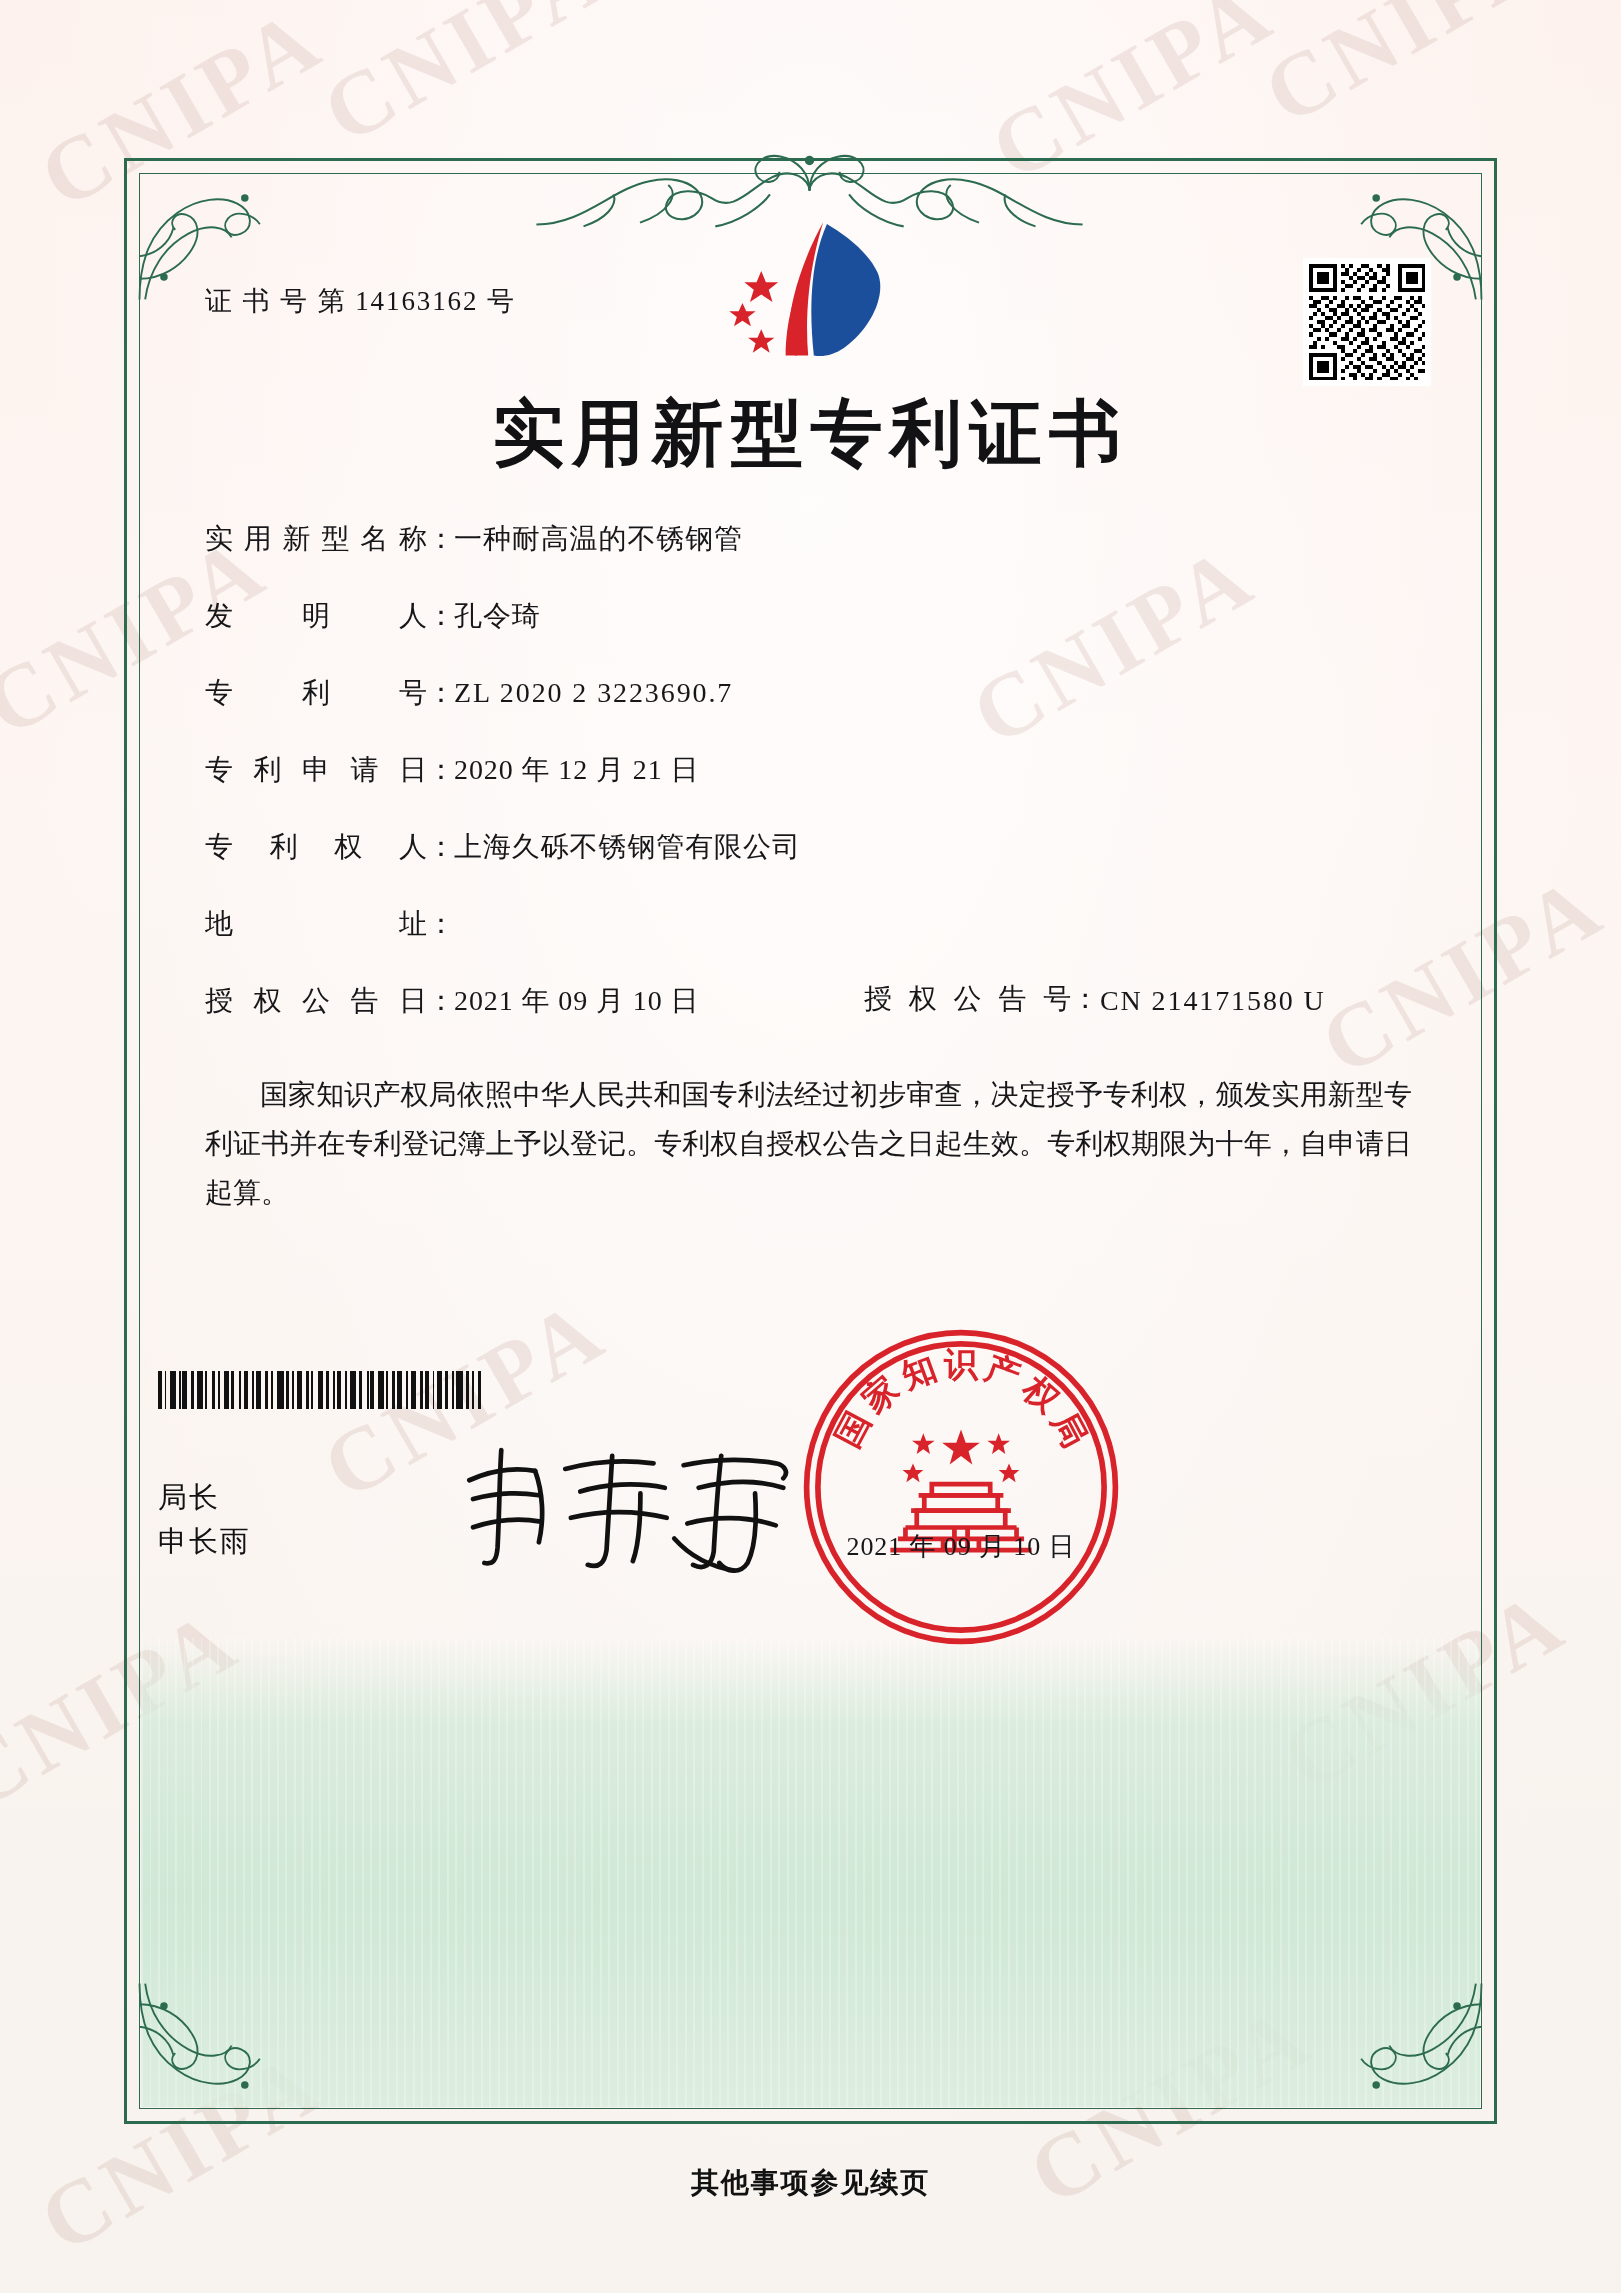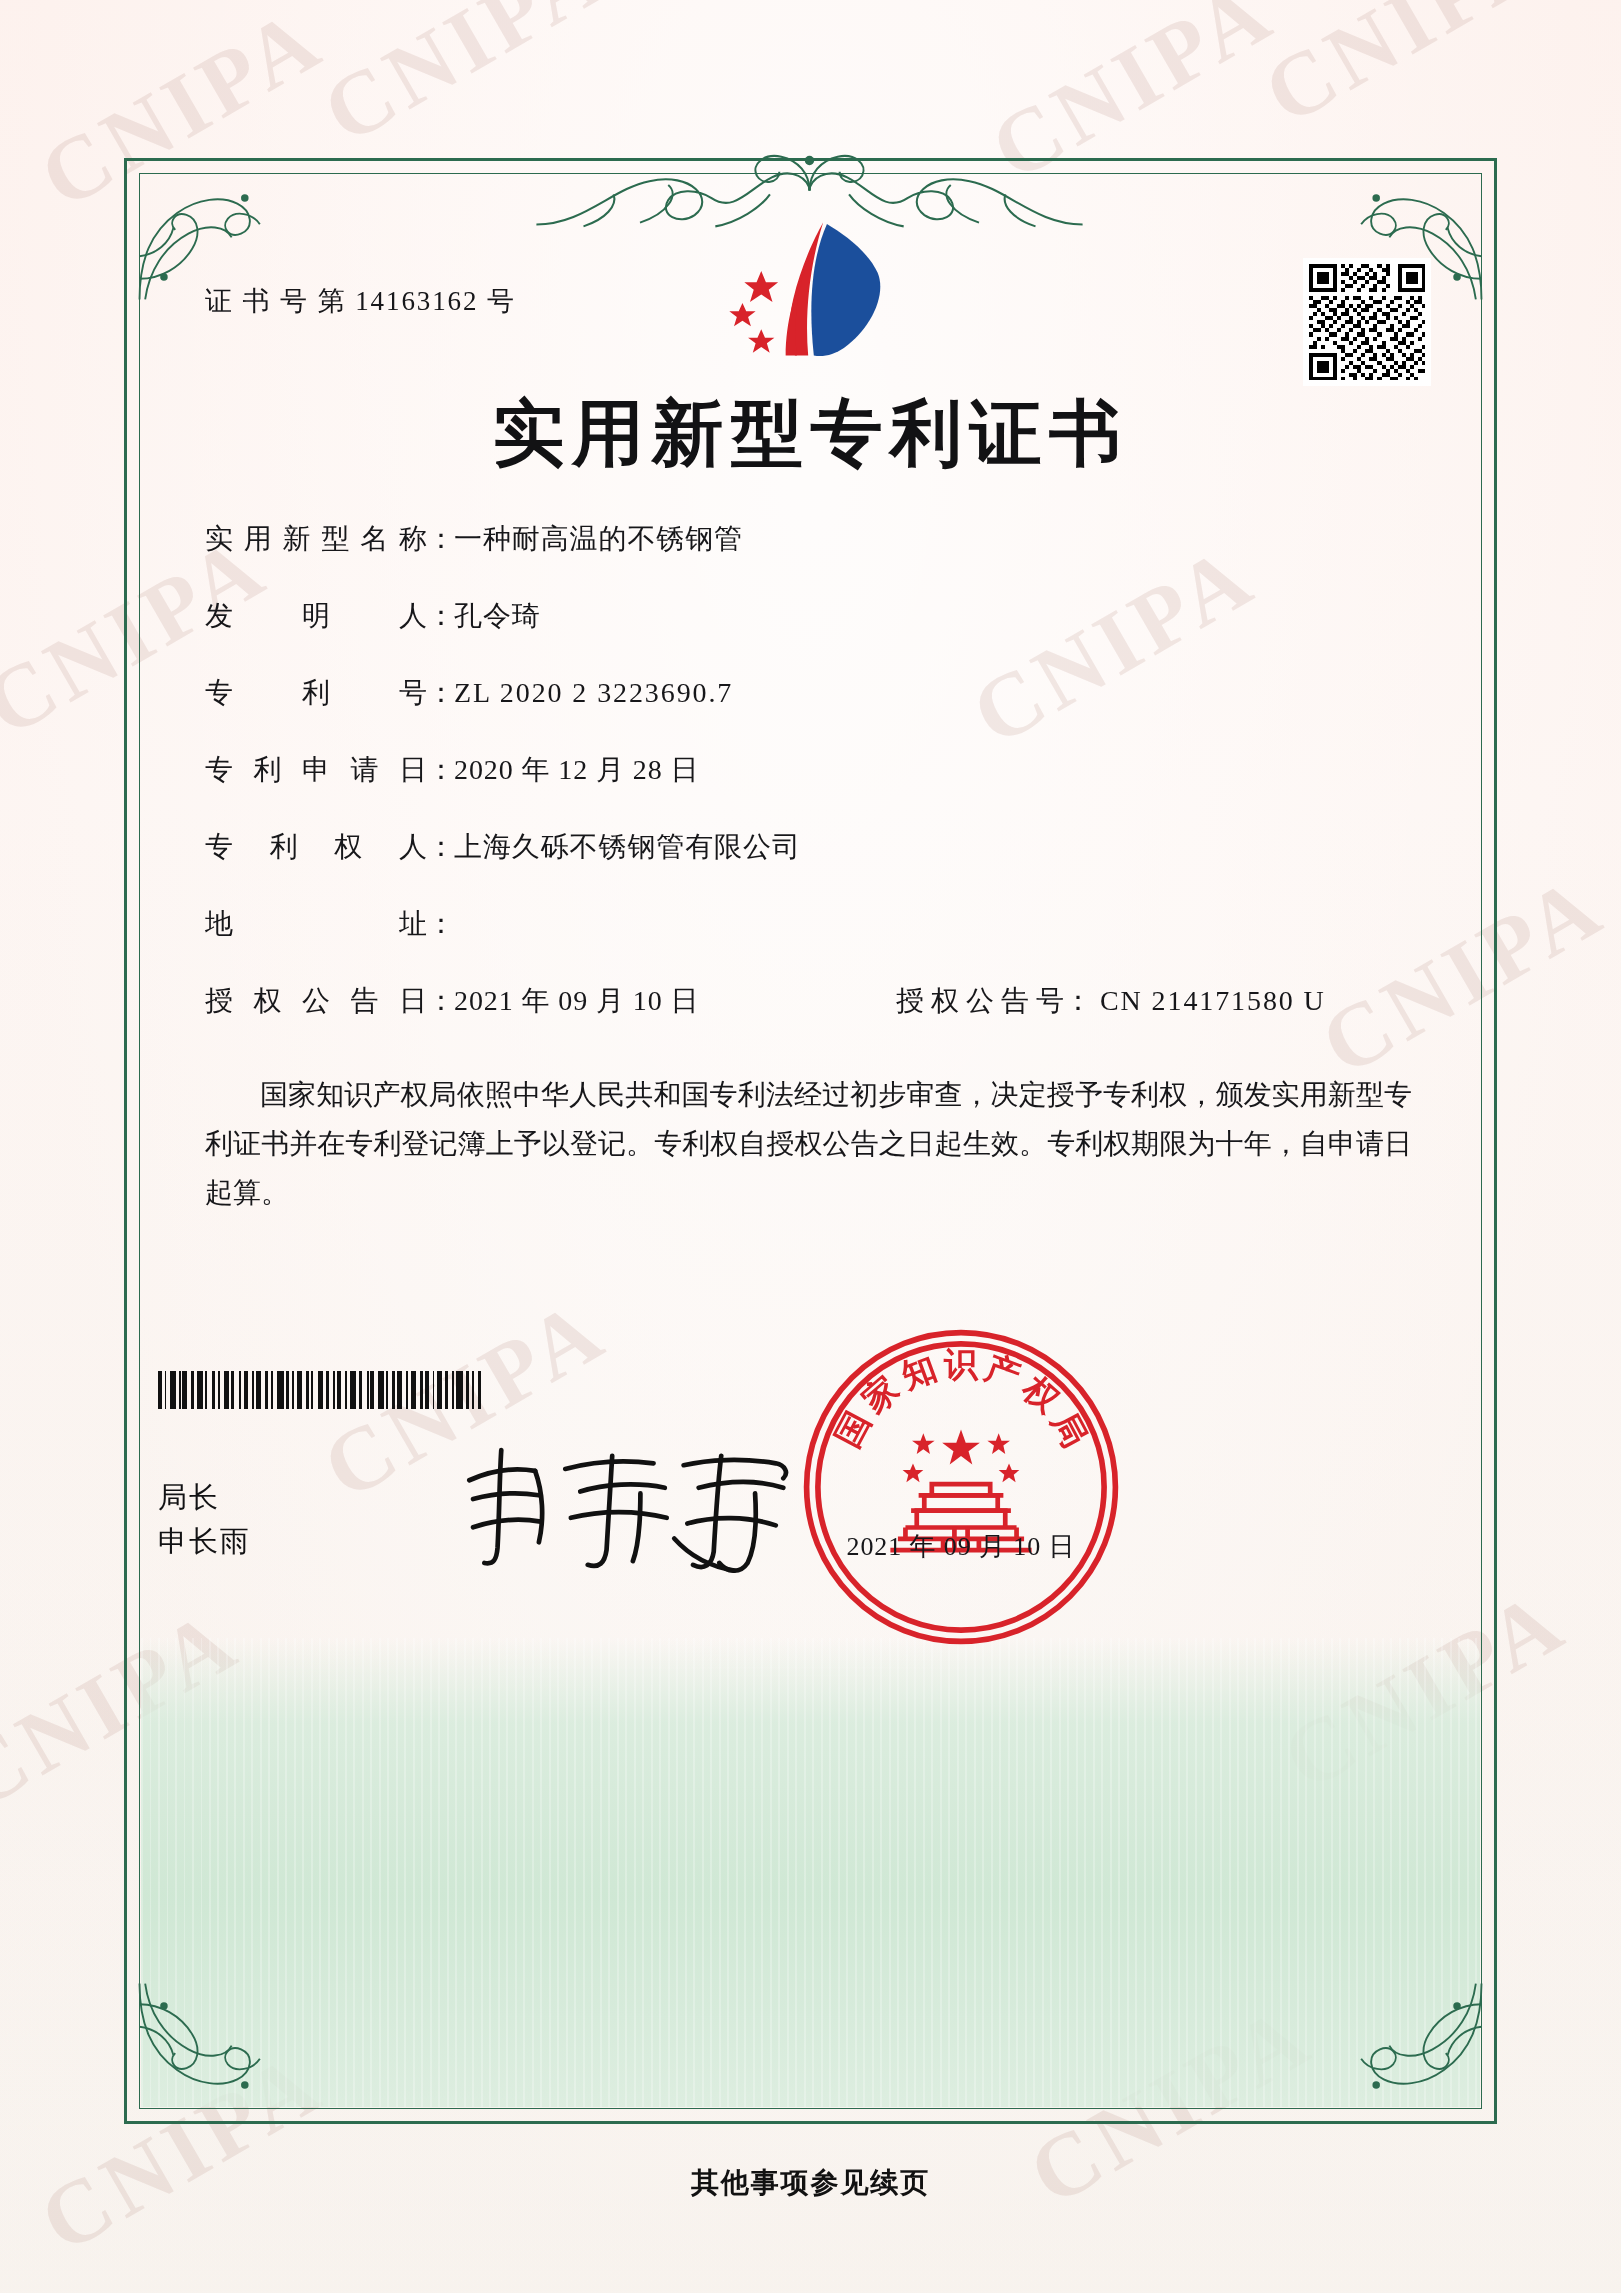--- a/index.html
+++ b/index.html
@@ -187,23 +187,24 @@
   .field-value {
     position: absolute;
     left: 249px;
     top: 0;
     letter-spacing: 0.9px;
   }
   .field-value.spaced { letter-spacing: 1.9px; }
 
   .row-split .field-label2 {
     position: absolute;
-    left: 691px;
+    left: 659px;
     top: 0;
     letter-spacing: 0;
+    font-family: Liberation Mono, monospace;
   }
   .row-split .field-value2 {
     position: absolute;
     left: 895px;
     top: 0;
     letter-spacing: 1.9px;
   }
 
   .paragraphs {
     position: absolute;
@@ -661,21 +662,21 @@
 
       <div class="field-row">
         <div class="field-label">
           <span class="ch">专</span>
             <span class="ch">利</span>
             <span class="ch">申</span>
             <span class="ch">请</span>
             <span class="ch">日</span>
         </div>
         <div class="field-colon">：</div>
-        <div class="field-value">2020 年 12 月 28 日</div>
+        <div class="field-value">2020 年 12 月 21 日</div>
       </div>
 
       <div class="field-row">
         <div class="field-label">
           <span class="ch">专</span>
             <span class="ch">利</span>
             <span class="ch">权</span>
             <span class="ch">人</span>
         </div>
         <div class="field-colon">：</div>

